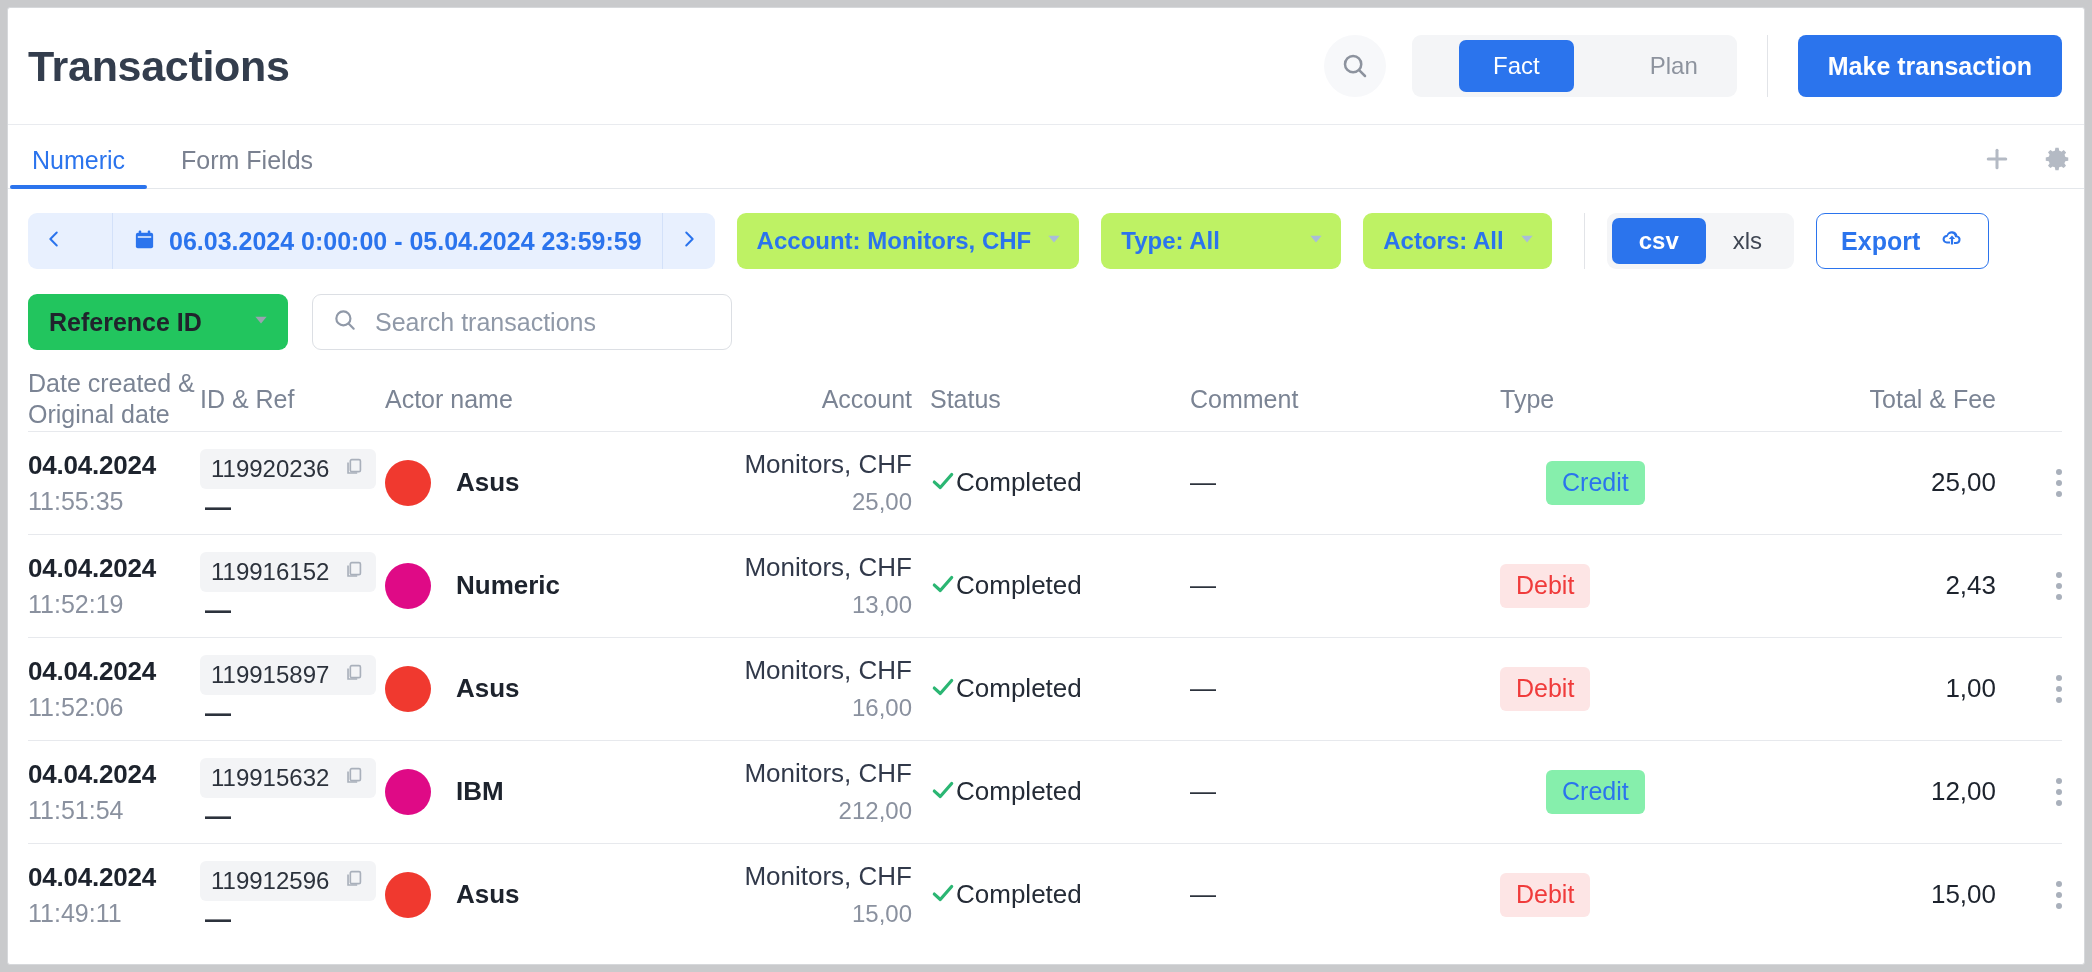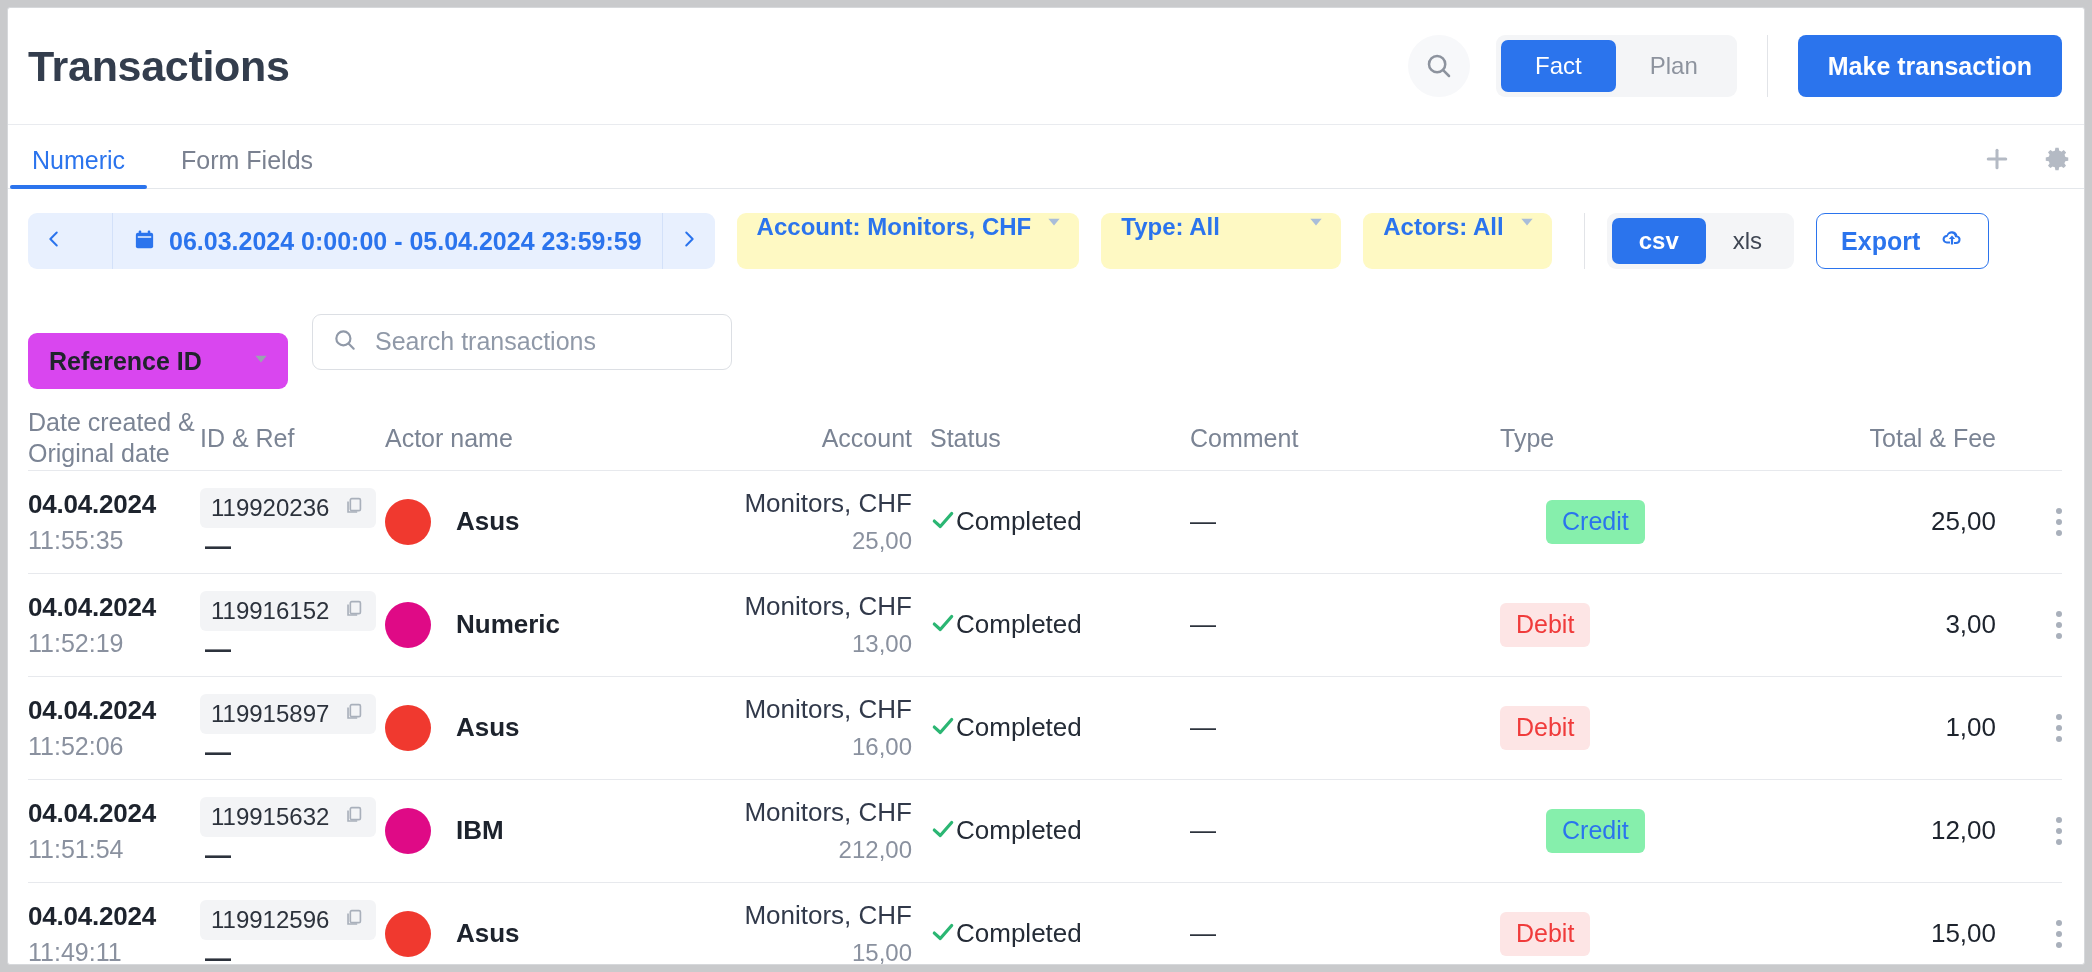--- a/index.html
+++ b/index.html
@@ -61,21 +61,21 @@
   .seg-btn {
     height: 52px;
     padding: 0 34px;
     border: none;
     border-radius: 7px;
     font-family: "Liberation Sans", sans-serif;
     font-size: 24px;
     background: transparent;
     color: #8d939e;
     cursor: pointer;
-    display: flex; align-items: center; justify-content: center;
+    display: flex; align-items: center; justify-content: center; margin-left: 42px;
   }
   .seg-btn.active {
     background: #2b74ed;
     color: #ffffff;
   }
   .vdiv {
     width: 1px; height: 62px;
     background: #e2e4e8;
     margin: 0 30px;
   }
@@ -158,21 +158,22 @@
     margin-left: 32px;
   }
   .dr-text {
     color: #2b74ed;
     font-size: 25px;
     font-weight: bold;
     white-space: nowrap;
   }
   .chip {
     display: flex;
-    background: #fef9c3;
+    align-items: center;
+    background: #bef264;
     border-radius: 9px;
     height: 56px;
     padding: 0 16px 0 20px;
     margin-left: 22px;
     cursor: pointer;
     gap: 14px;
   }
   .chip-label {
     color: #2b74ed;
     font-size: 24px;
@@ -231,27 +232,26 @@
 
   
   .searchrow {
     display: flex;
     align-items: center;
     padding: 25px 22px 0 20px;
   }
   .refdrop {
     display: flex;
     align-items: center;
-    background: #d946ef;
+    background: #22c55e;
     border-radius: 9px;
     height: 56px;
     width: 260px;
     padding: 0 18px 0 21px;
     cursor: pointer;
-    margin-top: 39px;
   }
   .refdrop-label {
     font-size: 25px;
     color: #20242c;
     font-weight: bold;
   }
   .searchbox {
     display: flex;
     align-items: center;
     gap: 17px;
@@ -612,21 +612,21 @@
           <div class="c-status">
             <div class="status-wrap">
               <span><svg width="26" height="26" viewBox="0 0 24 24" fill="none" stroke="#2bb673" stroke-width="3" stroke-linecap="round" stroke-linejoin="round">
                   <polyline points="4 13 9.5 18 20 6"></polyline>
                 </svg></span>
               <span class="status-txt">Completed</span>
             </div>
           </div>
           <div class="c-comment"><span class="comment-dash">—</span></div>
           <div class="c-type"><span class="badge debit">Debit</span></div>
-          <div class="c-total total-txt">3,00</div>
+          <div class="c-total total-txt">2,43</div>
           <div class="c-menu">
             <span class="kebab">
               <span></span>
               <span></span>
               <span></span>
             </span>
           </div>
         </div>
         <div class="trow">
           <div class="c-date">

